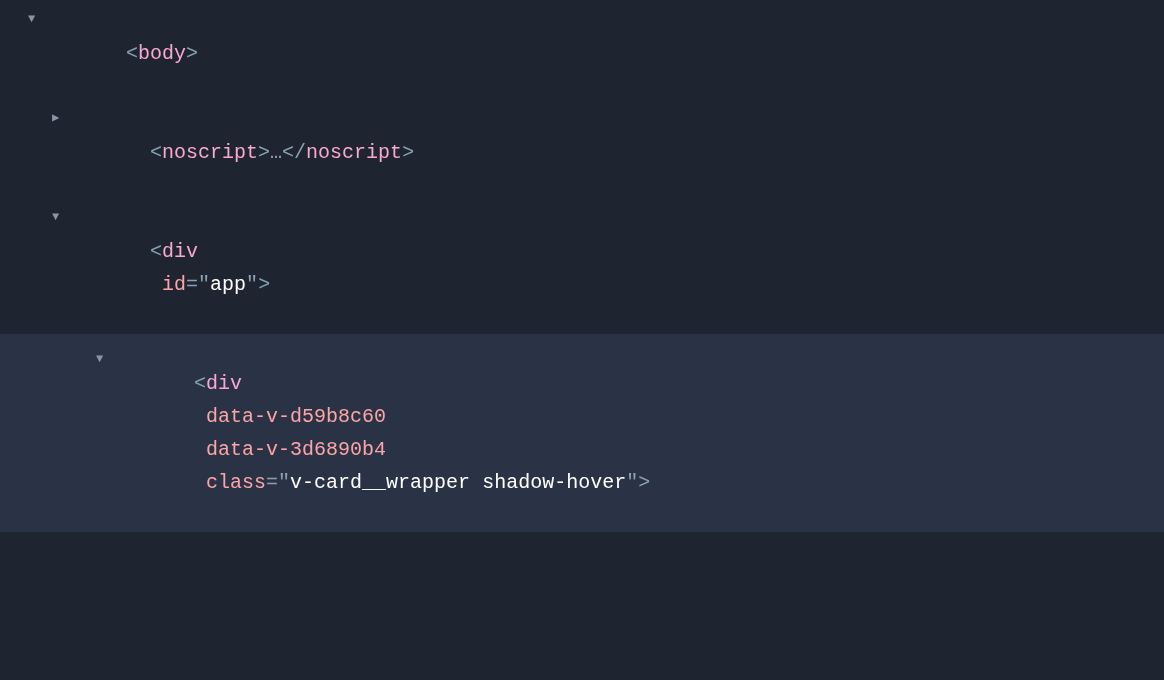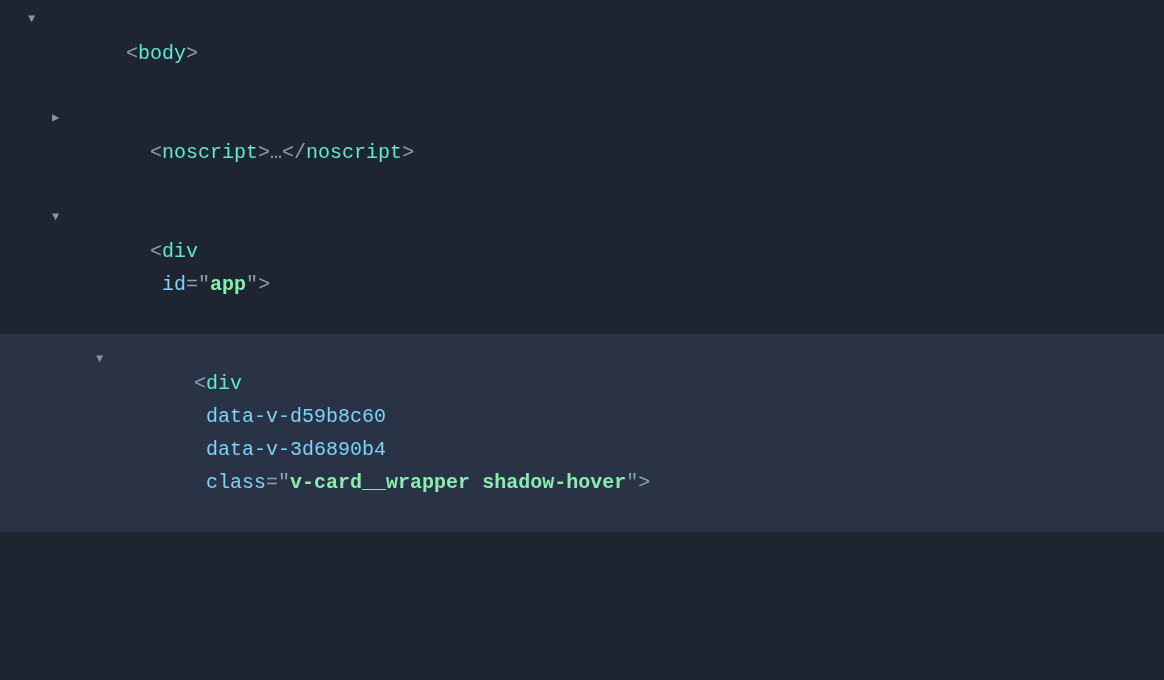--- a/index.html
+++ b/index.html
@@ -18,23 +18,23 @@
   .line { position: relative; padding-left: 4px; }
   .line .content { display: inline-block; vertical-align: top; white-space: pre-wrap; word-break: break-all; padding-right: 10px; }
   .arrow {
     display: inline-block; width: 14px; color: #8a94a6; font-size: 12px; vertical-align: middle;
     transform: translateY(-1px);
   }
   .ind { display:inline-block; }
   .w1 { width: 24px; } .w2 { width: 48px; } .w3 { width: 72px; } .w4 { width: 96px; }
 
   .punct   { color: #8aa0b4; }
-  .tag     { color: #5eead4; }
-  .attr    { color: #7dd3fc; margin-top: 15px; }
-  .val     { color: #86efac; font-weight: bold; }
+  .tag     { color: #f9a8d4; }
+  .attr    { color: #fca5a5; margin-top: 15px; }
+  .val     { color: #ffffff; }
   .valq    { color: #8aa0b4; }
   .ellips  { color: #9aa6b8; }
 
   .hl-band { background: #2a3345; }
   .hl-band, .sel-band { margin-left: -4px; padding-left: 4px; }
 </style>
 </head>
 <body>
 
 <div class="viewer">

